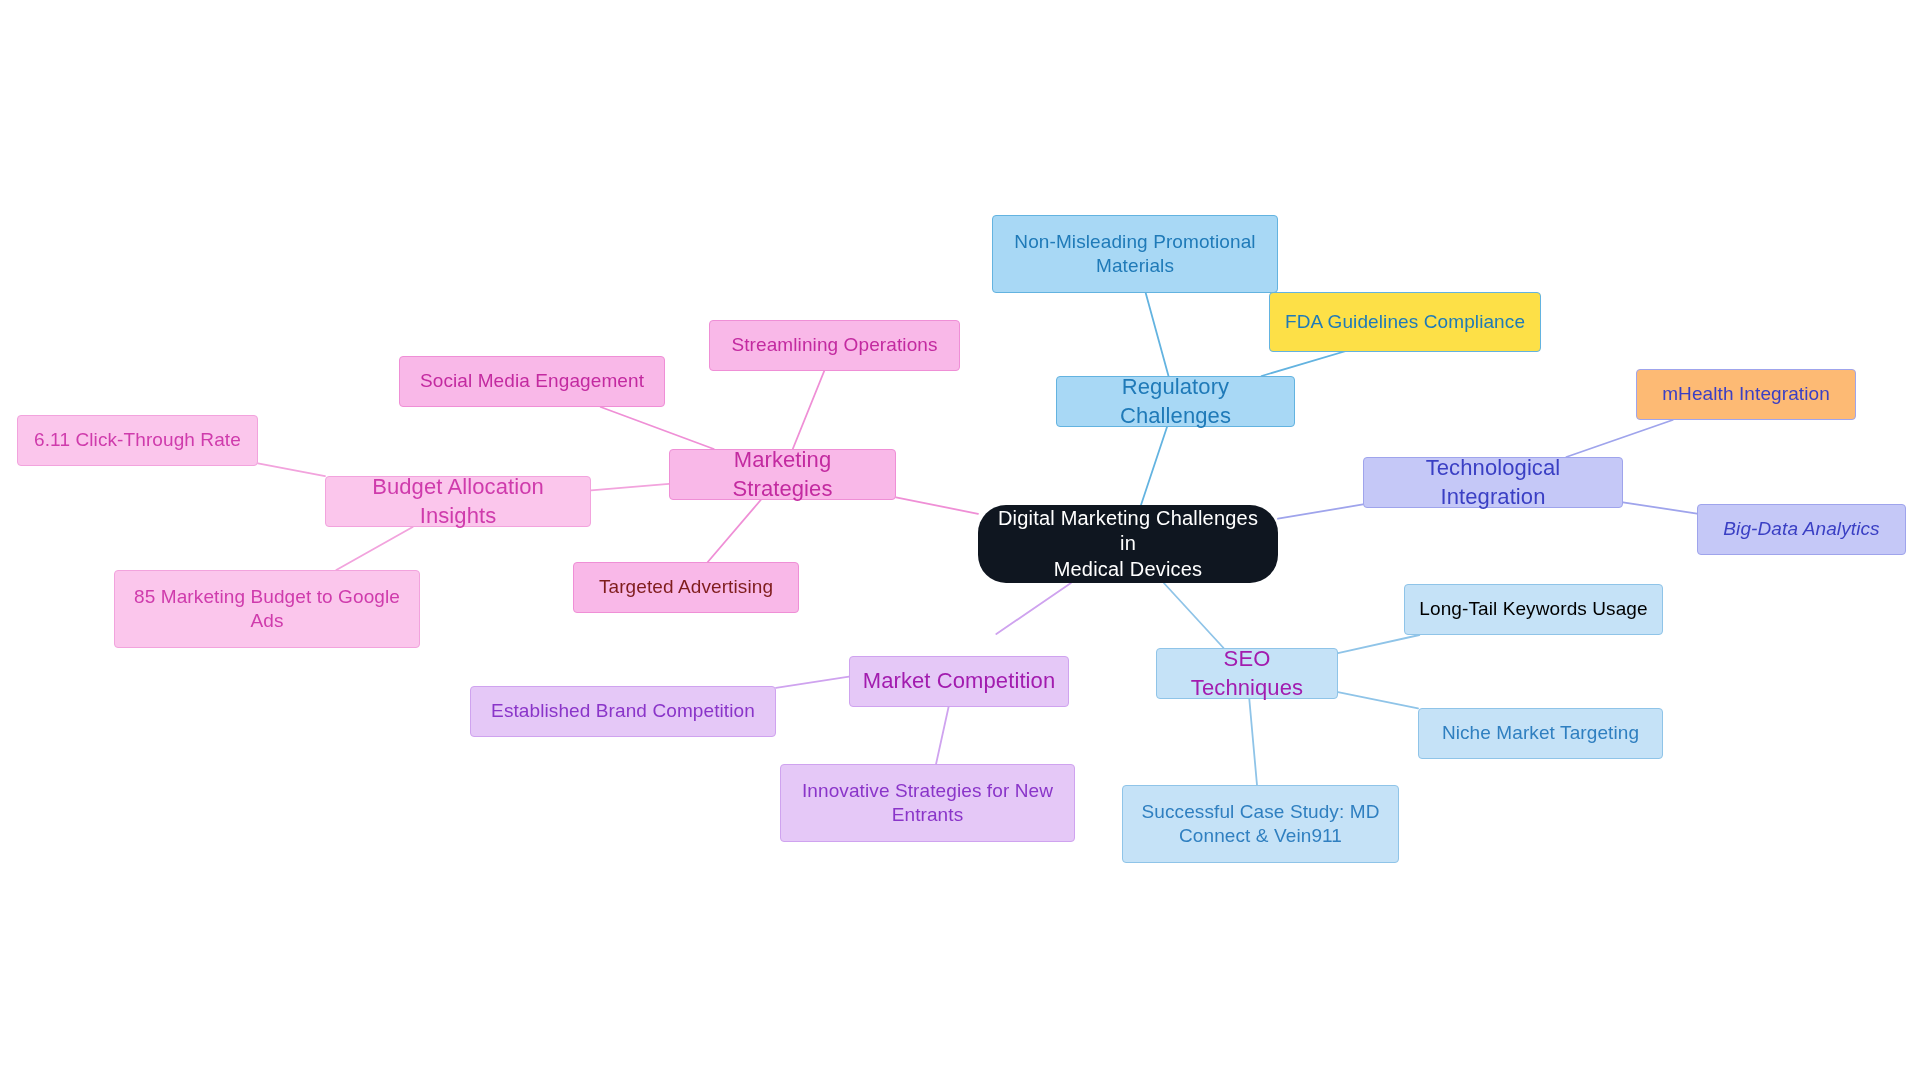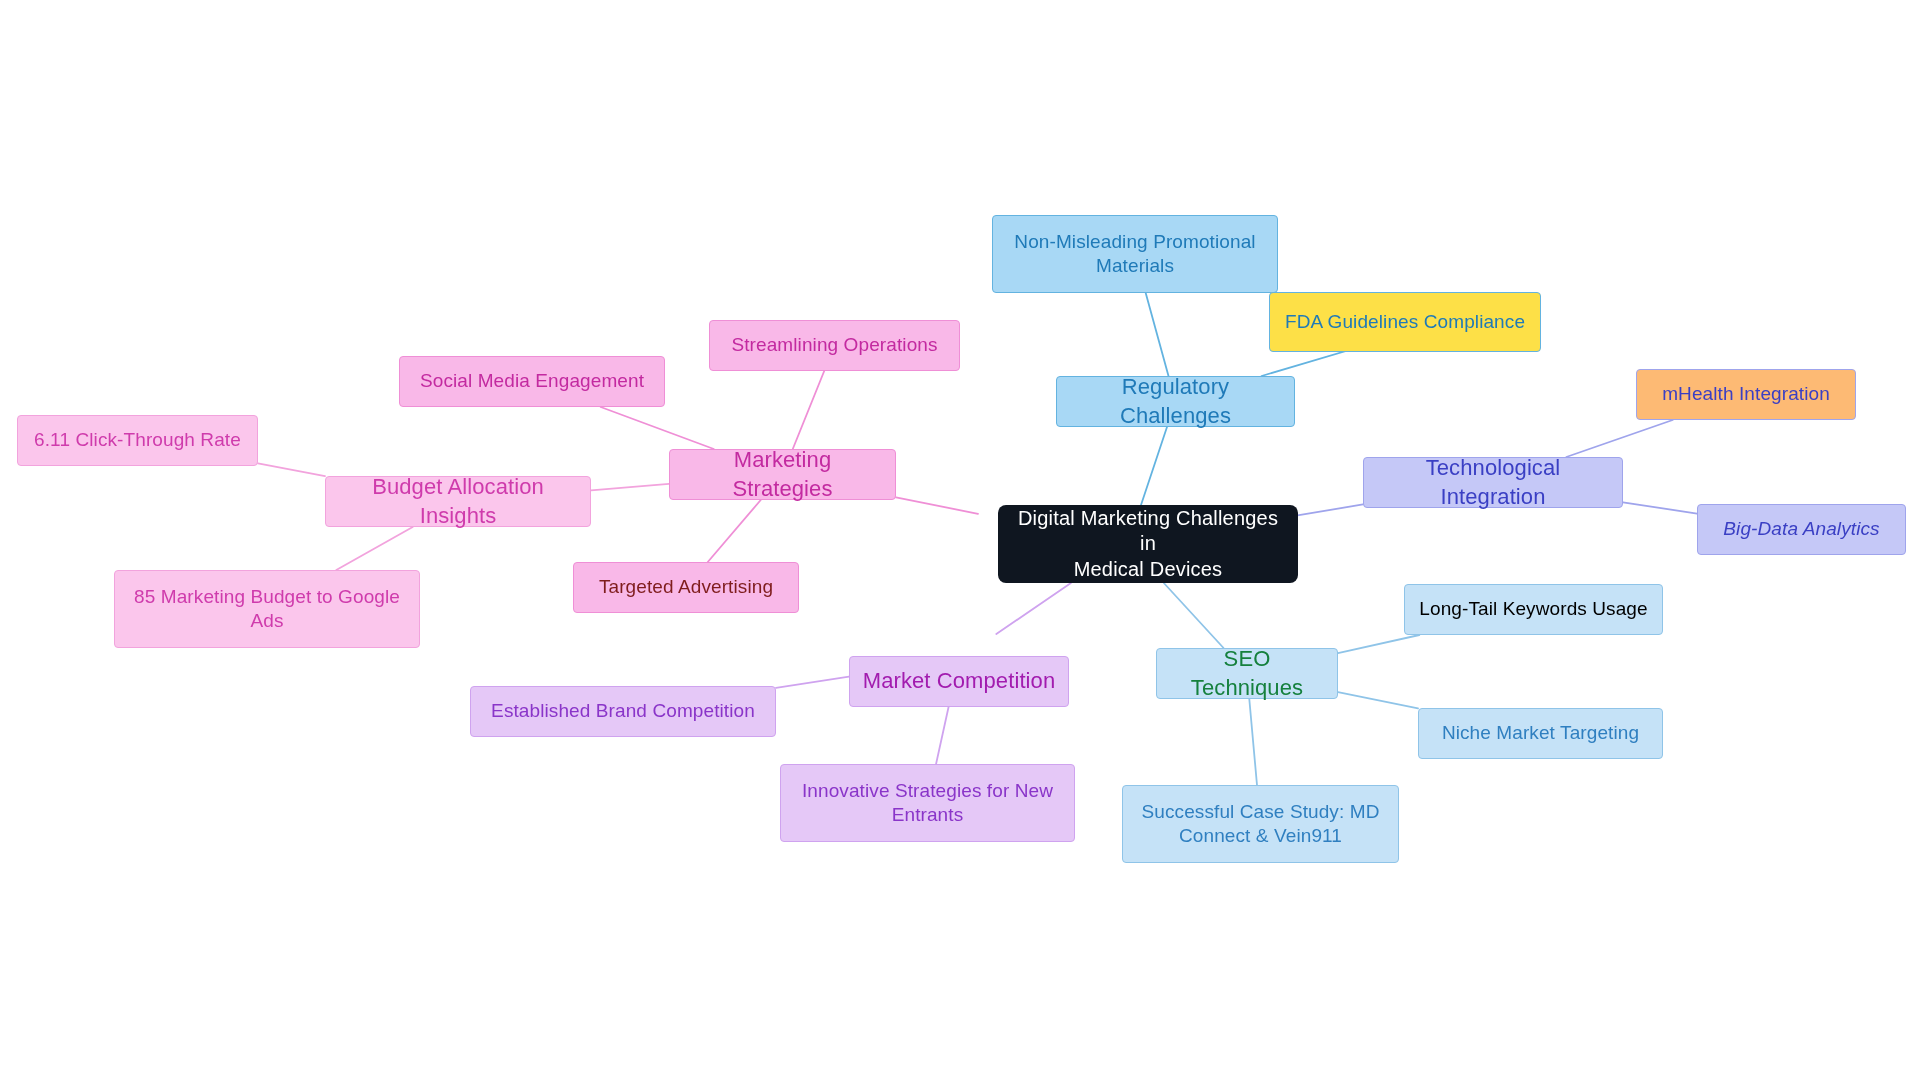--- a/index.html
+++ b/index.html
@@ -34,26 +34,25 @@
     text-align: center;
     border-radius: 4px;
     border-style: solid;
     border-width: 1.5px;
     line-height: 1.28;
     padding: 4px 12px;
     white-space: pre-line;
     letter-spacing: 0.1px;
   }
   .node.root {
-    border-radius: 8px;
+    border-radius: 28px;
     border-width: 0;
     color: #ffffff;
     font-size: 20px;
     letter-spacing: 0.2px;
-    margin-left: 20px;
   }
   .node.branch {
     font-size: 22px;
   }
   .node.leaf {
     font-size: 19px;
   }
 </style>
 </head>
 <body>
@@ -84,21 +83,21 @@
   <div id="nodes">
       <div class="node root" style="left: 978px; top: 505px; width: 300px; height: 78px; background: rgb(15, 22, 32); border-color: rgb(15, 22, 32); color: rgb(255, 255, 255);">Digital Marketing Challenges in
 Medical Devices</div>
       <div class="node branch" style="left: 1056px; top: 376px; width: 239px; height: 51px; background: rgb(168, 216, 245); border-color: rgb(99, 179, 224); color: rgb(31, 122, 184);">Regulatory Challenges</div>
       <div class="node leaf" style="left: 992px; top: 215px; width: 286px; height: 78px; background: rgb(168, 216, 245); border-color: rgb(99, 179, 224); color: rgb(31, 122, 184);">Non-Misleading Promotional
 Materials</div>
       <div class="node leaf" style="left: 1269px; top: 292px; width: 272px; height: 60px; background: #fde047; border-color: rgb(99, 179, 224); color: rgb(31, 122, 184);">FDA Guidelines Compliance</div>
       <div class="node branch" style="left: 1363px; top: 457px; width: 260px; height: 51px; background: rgb(197, 200, 247); border-color: rgb(159, 164, 236); color: rgb(58, 63, 196);">Technological Integration</div>
       <div class="node leaf" style="left: 1636px; top: 369px; width: 220px; height: 51px; background: #fdba74; border-color: rgb(159, 164, 236); color: rgb(58, 63, 196);">mHealth Integration</div>
       <div class="node leaf" style="left: 1697px; top: 504px; width: 209px; height: 51px; background: rgb(197, 200, 247); border-color: rgb(159, 164, 236); color: rgb(58, 63, 196); font-style: italic;">Big-Data Analytics</div>
-      <div class="node branch" style="left: 1156px; top: 648px; width: 182px; height: 51px; background: rgb(197, 226, 247); border-color: rgb(143, 196, 232); color: #15803d;">SEO Techniques</div>
+      <div class="node branch" style="left: 1156px; top: 648px; width: 182px; height: 51px; background: rgb(197, 226, 247); border-color: rgb(143, 196, 232); color: #a21caf;">SEO Techniques</div>
       <div class="node leaf" style="left: 1404px; top: 584px; width: 259px; height: 51px; background: rgb(197, 226, 247); border-color: rgb(143, 196, 232); color: #000000; text-align: center;">Long-Tail Keywords Usage</div>
       <div class="node leaf" style="left: 1418px; top: 708px; width: 245px; height: 51px; background: rgb(197, 226, 247); border-color: rgb(143, 196, 232); color: rgb(47, 127, 192);">Niche Market Targeting</div>
       <div class="node leaf" style="left: 1122px; top: 785px; width: 277px; height: 78px; background: rgb(197, 226, 247); border-color: rgb(143, 196, 232); color: rgb(47, 127, 192);">Successful Case Study: MD
 Connect &amp; Vein911</div>
       <div class="node branch" style="left: 849px; top: 656px; width: 220px; height: 51px; background: rgb(229, 200, 247); border-color: rgb(207, 163, 239); color: #a21caf;">Market Competition</div>
       <div class="node leaf" style="left: 470px; top: 686px; width: 306px; height: 51px; background: rgb(229, 200, 247); border-color: rgb(207, 163, 239); color: rgb(138, 53, 201);">Established Brand Competition</div>
       <div class="node leaf" style="left: 780px; top: 764px; width: 295px; height: 78px; background: rgb(229, 200, 247); border-color: rgb(207, 163, 239); color: rgb(138, 53, 201);">Innovative Strategies for New
 Entrants</div>
       <div class="node branch" style="left: 669px; top: 449px; width: 227px; height: 51px; background: rgb(249, 184, 232); border-color: rgb(239, 143, 214); color: rgb(195, 42, 160);">Marketing Strategies</div>
       <div class="node leaf" style="left: 709px; top: 320px; width: 251px; height: 51px; background: rgb(249, 184, 232); border-color: rgb(239, 143, 214); color: rgb(195, 42, 160);">Streamlining Operations</div>

